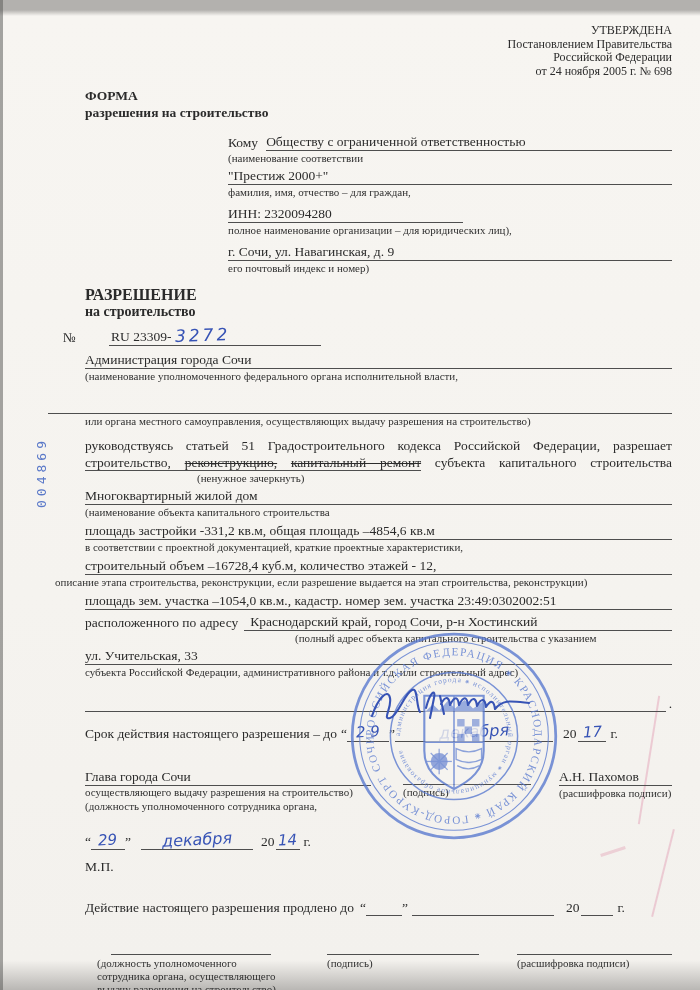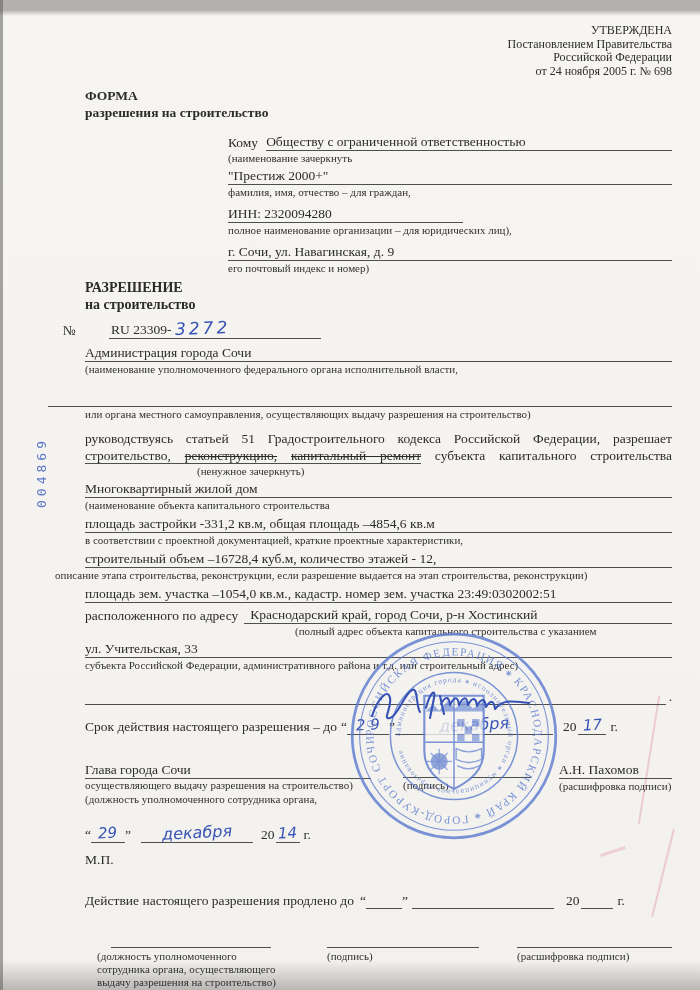--- a/index.html
+++ b/index.html
@@ -49,32 +49,32 @@
     </div>
 
     <div class="c b" style="margin-top:9px;">ФОРМА</div>
     <div class="c b">разрешения на строительство</div>
 
     <div style="margin-left:143px;margin-top:12px;">
       <div class="row">
         <span style="padding-right:8px;">Кому</span>
         <span class="ul c" style="flex:1;">Обществу с ограниченной ответственностью</span>
       </div>
-      <div class="hint c" style="margin-top:1px;">(наименование зачеркнуть</div>
+      <div class="hint c" style="margin-top:1px;">(наименование соответствии</div>
       <div class="ul c" style="margin-top:2px;">"Престиж 2000+"</div>
       <div class="hint c" style="margin-top:1px;">фамилия, имя, отчество – для граждан,</div>
       <div style="margin-top:6px;text-align:left;">
         <span class="ul sp" style="min-width:235px;">ИНН: 2320094280</span>
       </div>
       <div class="hint c" style="margin-top:1px;">полное наименование организации – для юридических лиц),</div>
       <div class="ul c" style="margin-top:6px;">г. Сочи, ул. Навагинская, д. 9</div>
       <div class="hint c" style="margin-top:1px;">его почтовый индекс и номер)</div>
     </div>
 
-    <div class="c b" style="font-size:14px;margin-top:4px;">РАЗРЕШЕНИЕ</div>
+    <div class="c b" style="font-size:16px;margin-top:11px;">РАЗРЕШЕНИЕ</div>
     <div class="c b" style="font-size:14px;">на строительство</div>
 
     <div class="row" style="margin-top:8px;margin-left:-22px;">
       <span style="width:46px;">№</span>
       <span class="blank" style="width:210px;text-align:left;padding-left:2px;">
         <span>RU 23309-</span>
         <span class="hw hw-big">3272</span>
       </span>
     </div>
 

